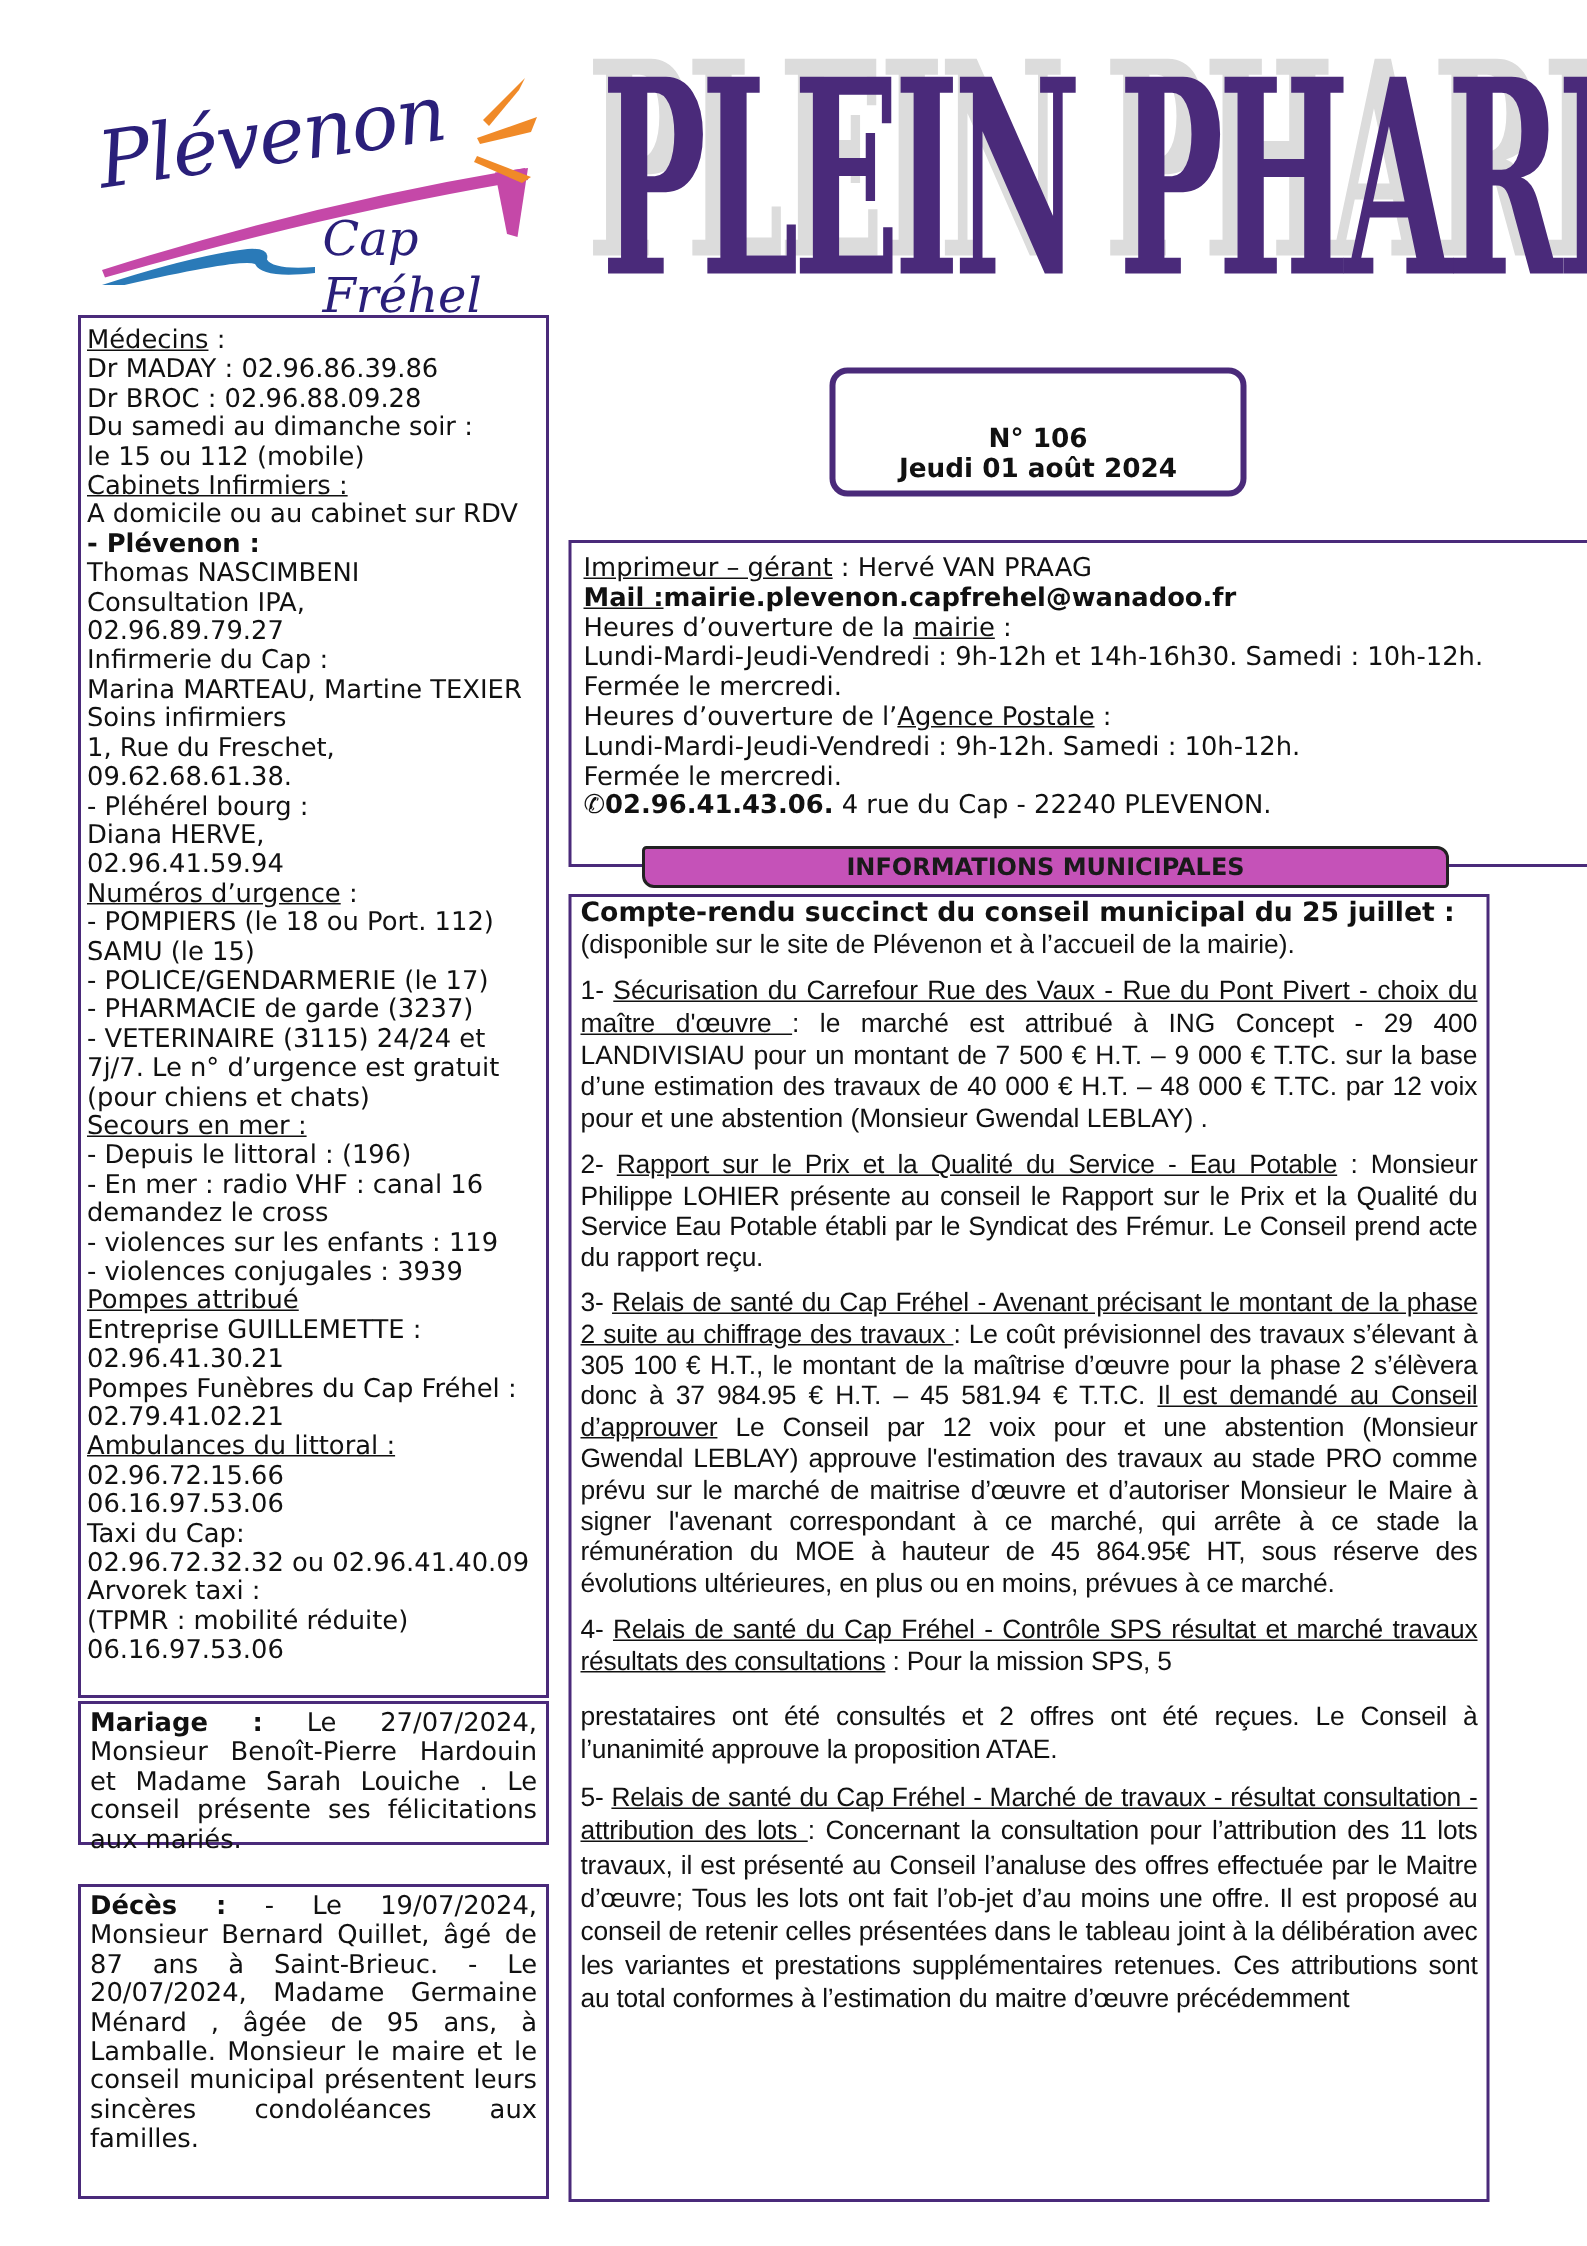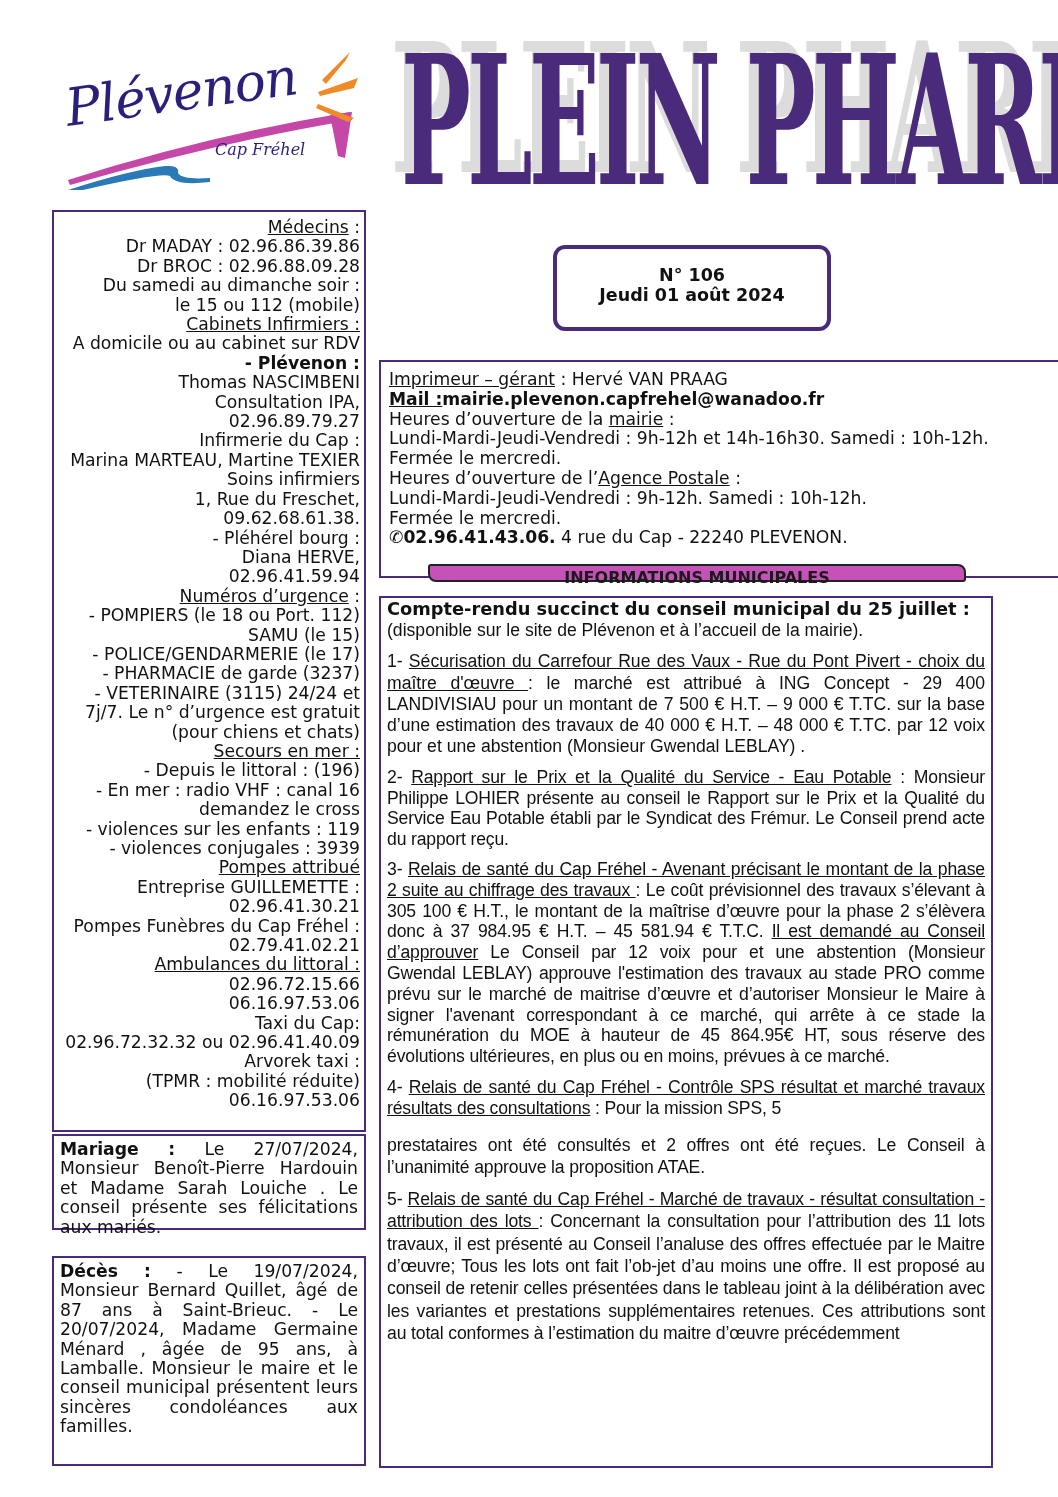--- a/index.html
+++ b/index.html
@@ -6,56 +6,56 @@
   body { width: 1058px; height: 1497px; position: relative; overflow: hidden;
          font-family: "DejaVu Sans", sans-serif; color: #111; }
   .abs { position: absolute; }
 
   
   #logo { left: 60px; top: 40px; width: 300px; height: 150px; }
   #logo .word { position: absolute; left: 10px; top: 38px; font-family: "DejaVu Serif", serif;
                 font-style: italic; font-size: 52px; color: #2a1f7a; letter-spacing: -1px;
                 transform: rotate(-8deg); transform-origin: left bottom; }
   #logo .sub { position: absolute; left: 155px; top: 100px; font-family: "DejaVu Serif", serif;
-               font-style: italic; font-size: 16px; color: #2a1f7a; }
+               font-style: italic; font-size: 32px; color: #2a1f7a; }
 
   
   #masthead { left: 375px; top: 0px; width: 640px; height: 215px; margin-left: 16px; }
   #masthead .shadow, #masthead .main {
     position: absolute; left: 10px; top: 30px; font-family: "DejaVu Serif", serif; font-weight: bold;
     font-size: 150px; line-height: 150px; letter-spacing: -6px; transform: scaleX(0.62) scaleY(1.2);
     transform-origin: left top; white-space: nowrap; }
   #masthead .shadow { color: #dcdcdc; left: 0px; top: 18px; }
   #masthead .main { color: #4a2a7a; }
 
   
   .box { border: 2px solid #4a2a7a; box-sizing: border-box; background: #fff; }
   #contacts { left: 52px; top: 210px; width: 314px; height: 922px; padding: 6px 4px;
-              font-size: 17.2px; line-height: 19.4px; text-align: right; }
+              font-size: 17.2px; line-height: 19.4px; text-align: left; }
   #contacts .line { display: block; }
   .u { text-decoration: underline; }
   .b { font-weight: bold; }
 
   #mariage { left: 52px; top: 1134px; width: 314px; height: 96px; padding: 4px 6px;
              font-size: 17.2px; line-height: 19.4px; text-align: justify; }
   #deces { left: 52px; top: 1256px; width: 314px; height: 210px; padding: 4px 6px;
            font-size: 17.2px; line-height: 19.4px; text-align: justify; }
 
   
   #issue { left: 553px; top: 245px; width: 278px; height: 86px; border: 4px solid #4a2a7a;
            border-radius: 12px; box-sizing: border-box; text-align: center;
-           font-weight: bold; font-size: 17.5px; line-height: 20px; padding-top: 16px; }
+           font-weight: bold; font-size: 17.5px; line-height: 20px; padding-top: 34px; }
 
   
   #infobox { left: 379px; top: 360px; width: 731px; height: 218px; padding: 8px 8px;
              font-size: 17.2px; line-height: 19.8px; }
   #infobox .line { display: block; }
 
   
-  #banner { left: 428px; top: 564px; width: 538px; height: 18px; background: #c552b8;
+  #banner { left: 428px; top: 564px; width: 538px; height: 28px; background: #c552b8;
             border: 2px solid #222; box-sizing: border-box; text-align: center;
             font-weight: bold; font-size: 16px; line-height: 24px; color: #1a1a1a;
             border-radius: 3px 8px 3px 8px; }
 
   
   #article { left: 379px; top: 596px; width: 614px; height: 872px; padding: 0 6px;
              font-family: "Liberation Sans", sans-serif; font-size: 17.6px; line-height: 21.2px;
              text-align: justify; }
   #article p { margin: 0 0 10px 0; }
   #article .head { font-family: "DejaVu Sans", sans-serif; font-weight: bold; font-size: 17.8px; }

